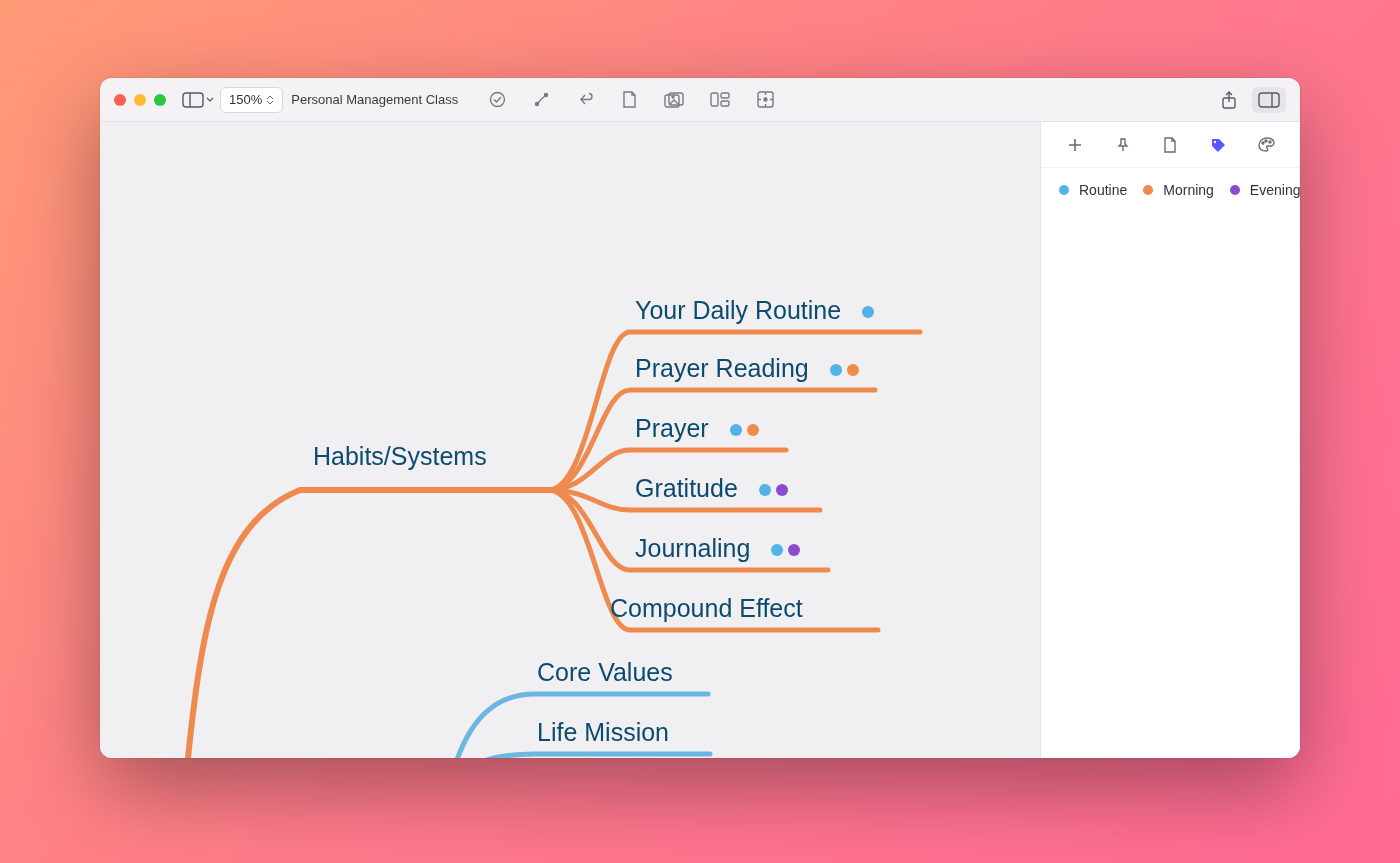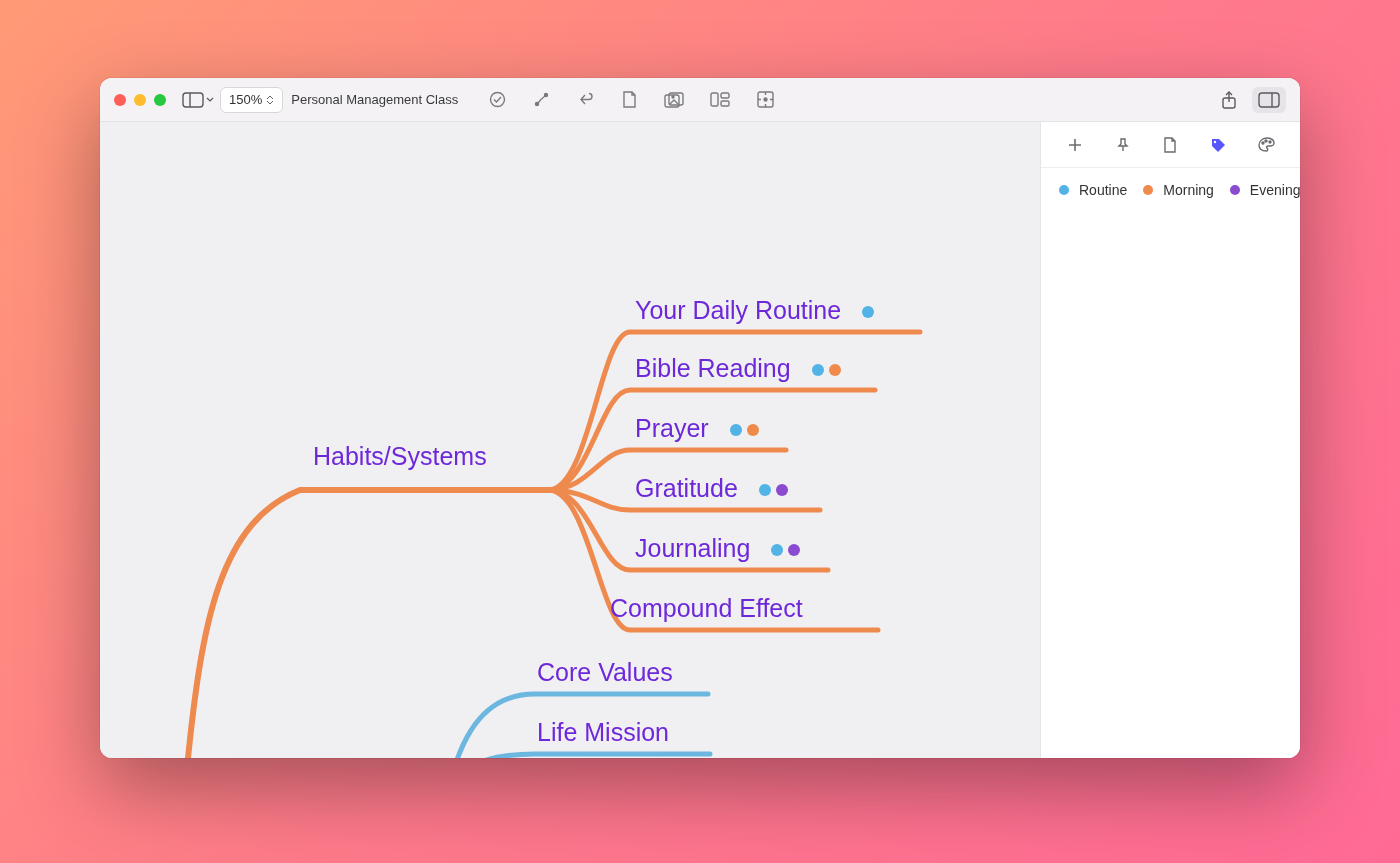--- a/index.html
+++ b/index.html
@@ -68,21 +68,21 @@
     border-bottom:1px solid #eee; padding: 0 10px;
   }
   .side-tabs .stab { width:30px; height:30px; display:flex; align-items:center; justify-content:center; border-radius:6px; color:#6b6b70; }
   .side-tabs .stab.active { color:#5856ff; }
   .tag-list { padding: 8px 10px; display:flex; flex-direction:row; gap:0; }
   .tag-row { display:flex; align-items:center; gap:10px; padding:6px 8px; font-size:14px; color:#333; border-radius:6px; cursor:default; }
   .tag-dot { width:10px; height:10px; border-radius:50%; flex-shrink:0; }
 
   
   .node {
-    position:absolute; font-size:25px; color:#6d28d9; white-space:nowrap;
+    position:absolute; font-size:25px; color:#0c4a6e; white-space:nowrap;
   }
   .node .lbl { display:inline-block; }
   .node .tags { display:inline-flex; gap:5px; margin-left:14px; vertical-align:middle; }
   .node .tags .d { width:12px; height:12px; border-radius:50%; }
 
   svg.branches { position:absolute; left:0; top:0; width:100%; height:100%; pointer-events:none; }
 </style>
 </head>
 <body>
 
@@ -212,21 +212,21 @@
         <span class="lbl">Habits/Systems</span>
       </div>
 
       <div class="node" style="left:535px; top:174px;">
         <span class="lbl">Your Daily Routine</span>
         <span class="tags">
             <span class="d" style="background:#52b3e6"></span>
           </span>
       </div>
       <div class="node" style="left:535px; top:232px;">
-        <span class="lbl">Bible Reading</span>
+        <span class="lbl">Prayer Reading</span>
         <span class="tags">
             <span class="d" style="background:#52b3e6"></span>
             <span class="d" style="background:#f08a4b"></span>
           </span>
       </div>
       <div class="node" style="left:535px; top:292px;">
         <span class="lbl">Prayer</span>
         <span class="tags">
             <span class="d" style="background:#52b3e6"></span>
             <span class="d" style="background:#f08a4b"></span>

